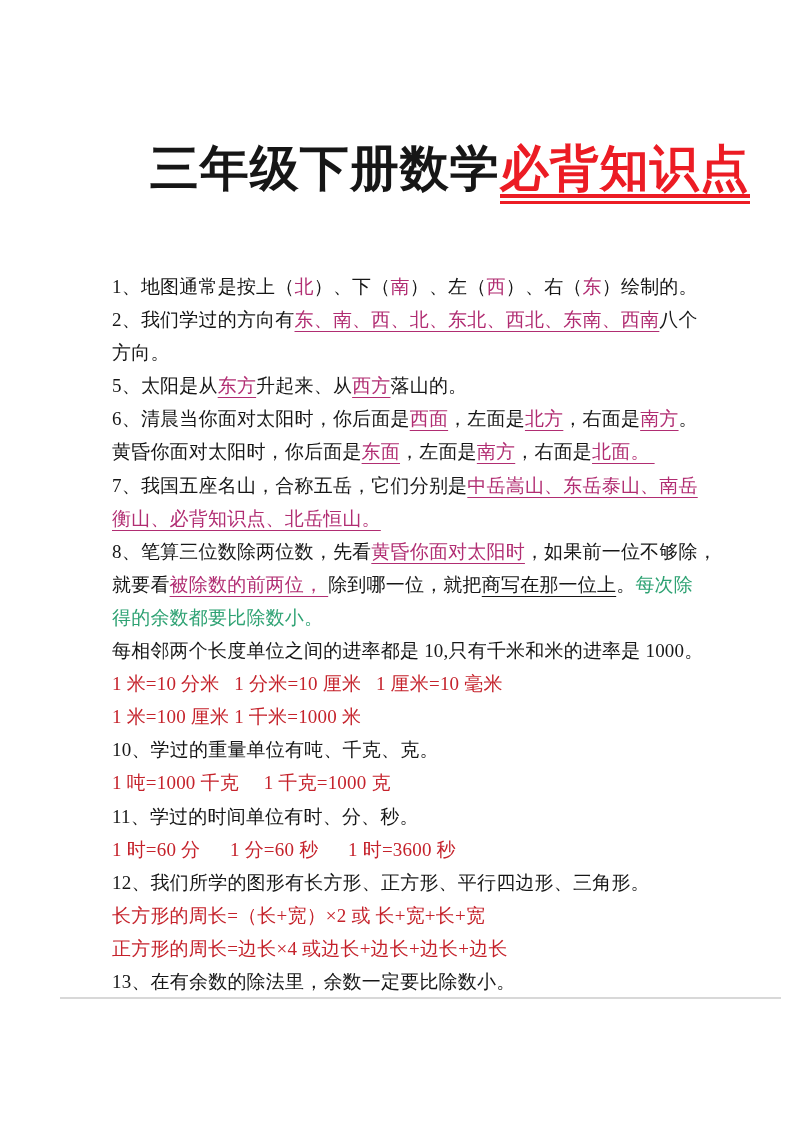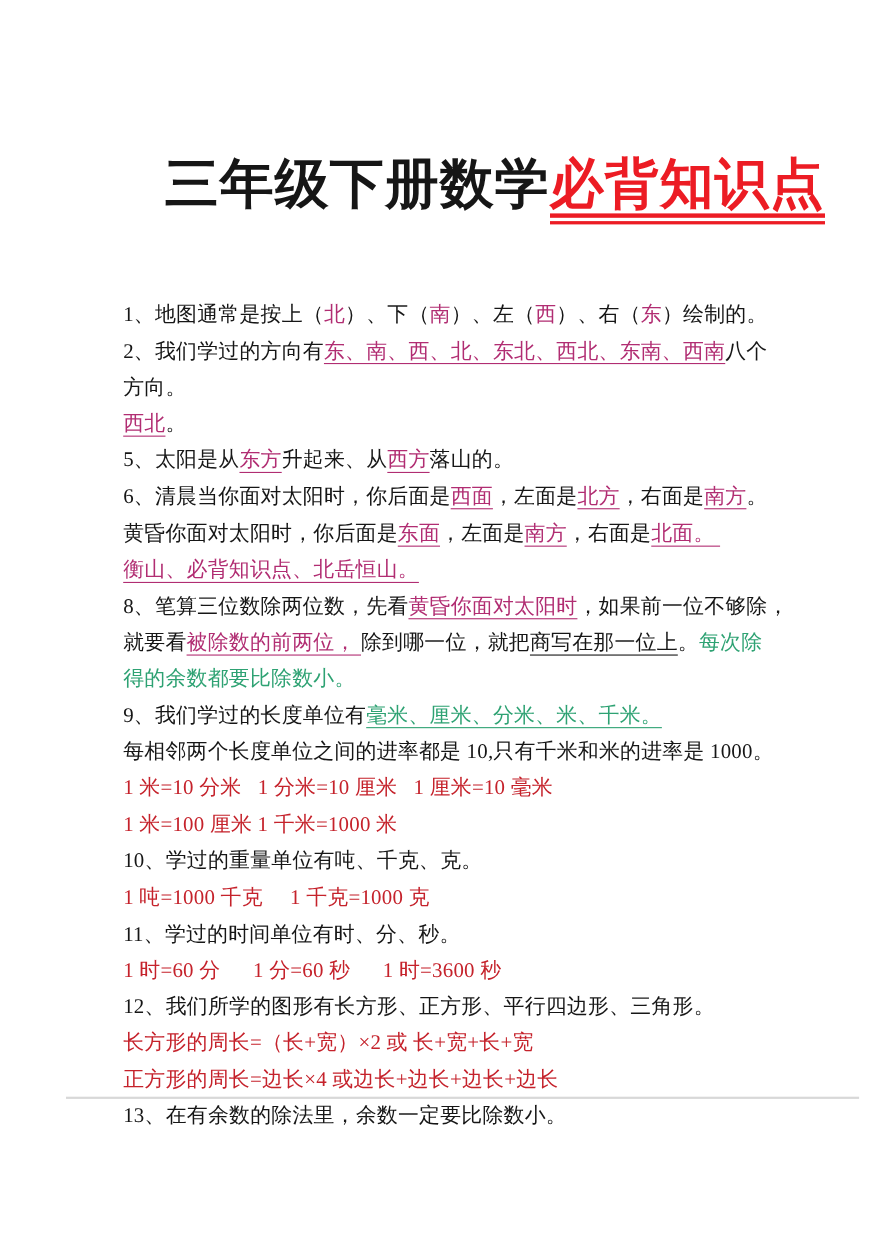--- a/index.html
+++ b/index.html
@@ -68,29 +68,28 @@
 <body>
 
 <div class="page" style="--ink: #161616; --magenta: #b12d72; --green: #2ea273; --red: #c5222b; --title-red: #ec1c24;">
   <div class="title">
     <span class="title-black">三年级下册数学</span><span class="title-red-wrap"><span class="title-red">必背知识点</span></span>
   </div>
   <div class="content">
       <div class="line"><span class="seg c-k">1、地图通常是按上（</span><span class="seg c-m">北</span><span class="seg c-k">）、下（</span><span class="seg c-m">南</span><span class="seg c-k">）、左（</span><span class="seg c-m">西</span><span class="seg c-k">）、右（</span><span class="seg c-m">东</span><span class="seg c-k">）绘制的。</span></div>
       <div class="line"><span class="seg c-k">2、我们学过的方向有</span><span class="seg c-m u-m">东、南、西、北、东北、西北、东南、西南</span><span class="seg c-k">八个</span></div>
       <div class="line"><span class="seg c-k">方向。</span></div>
-      <div class="line"><span class="seg c-m u-m">西北</span><span class="seg c-k">。</span></div>
       <div class="line"><span class="seg c-k">5、太阳是从</span><span class="seg c-m u-m">东方</span><span class="seg c-k">升起来、从</span><span class="seg c-m u-m">西方</span><span class="seg c-k">落山的。</span></div>
       <div class="line"><span class="seg c-k">6、清晨当你面对太阳时，你后面是</span><span class="seg c-m u-m">西面</span><span class="seg c-k">，左面是</span><span class="seg c-m u-m">北方</span><span class="seg c-k">，右面是</span><span class="seg c-m u-m">南方</span><span class="seg c-k">。</span></div>
       <div class="line"><span class="seg c-k">黄昏你面对太阳时，你后面是</span><span class="seg c-m u-m">东面</span><span class="seg c-k">，左面是</span><span class="seg c-m u-m">南方</span><span class="seg c-k">，右面是</span><span class="seg c-m u-m">北面。 </span></div>
+      <div class="line"><span class="seg c-k">7、我国五座名山，合称五岳，它们分别是</span><span class="seg c-m u-m">中岳嵩山、东岳泰山、南岳</span></div>
       <div class="line"><span class="seg c-m u-m">衡山、必背知识点、北岳恒山。</span></div>
       <div class="line"><span class="seg c-k">8、笔算三位数除两位数，先看</span><span class="seg c-m u-m">黄昏你面对太阳时</span><span class="seg c-k">，如果前一位不够除，</span></div>
       <div class="line"><span class="seg c-k">就要看</span><span class="seg c-m u-m">被除数的前两位， </span><span class="seg c-k">除到哪一位，就把</span><span class="seg c-k u-k">商写在那一位上</span><span class="seg c-k">。</span><span class="seg c-g">每次除</span></div>
       <div class="line"><span class="seg c-g">得的余数都要比除数小。</span></div>
-      <div class="line"><span class="seg c-k">9、我们学过的长度单位有</span><span class="seg c-g u-g">毫米、厘米、分米、米、千米。</span></div>
       <div class="line"><span class="seg c-k">每相邻两个长度单位之间的进率都是 10,只有千米和米的进率是 1000。</span></div>
       <div class="line"><span class="seg c-r">1 米=10 分米   1 分米=10 厘米   1 厘米=10 毫米</span></div>
       <div class="line"><span class="seg c-r">1 米=100 厘米 1 千米=1000 米</span></div>
       <div class="line"><span class="seg c-k">10、学过的重量单位有吨、千克、克。</span></div>
       <div class="line"><span class="seg c-r">1 吨=1000 千克     1 千克=1000 克</span></div>
       <div class="line"><span class="seg c-k">11、学过的时间单位有时、分、秒。</span></div>
       <div class="line"><span class="seg c-r">1 时=60 分      1 分=60 秒      1 时=3600 秒</span></div>
       <div class="line"><span class="seg c-k">12、我们所学的图形有长方形、正方形、平行四边形、三角形。</span></div>
       <div class="line"><span class="seg c-r">长方形的周长=（长+宽）×2 或 长+宽+长+宽</span></div>
       <div class="line"><span class="seg c-r">正方形的周长=边长×4 或边长+边长+边长+边长</span></div>

